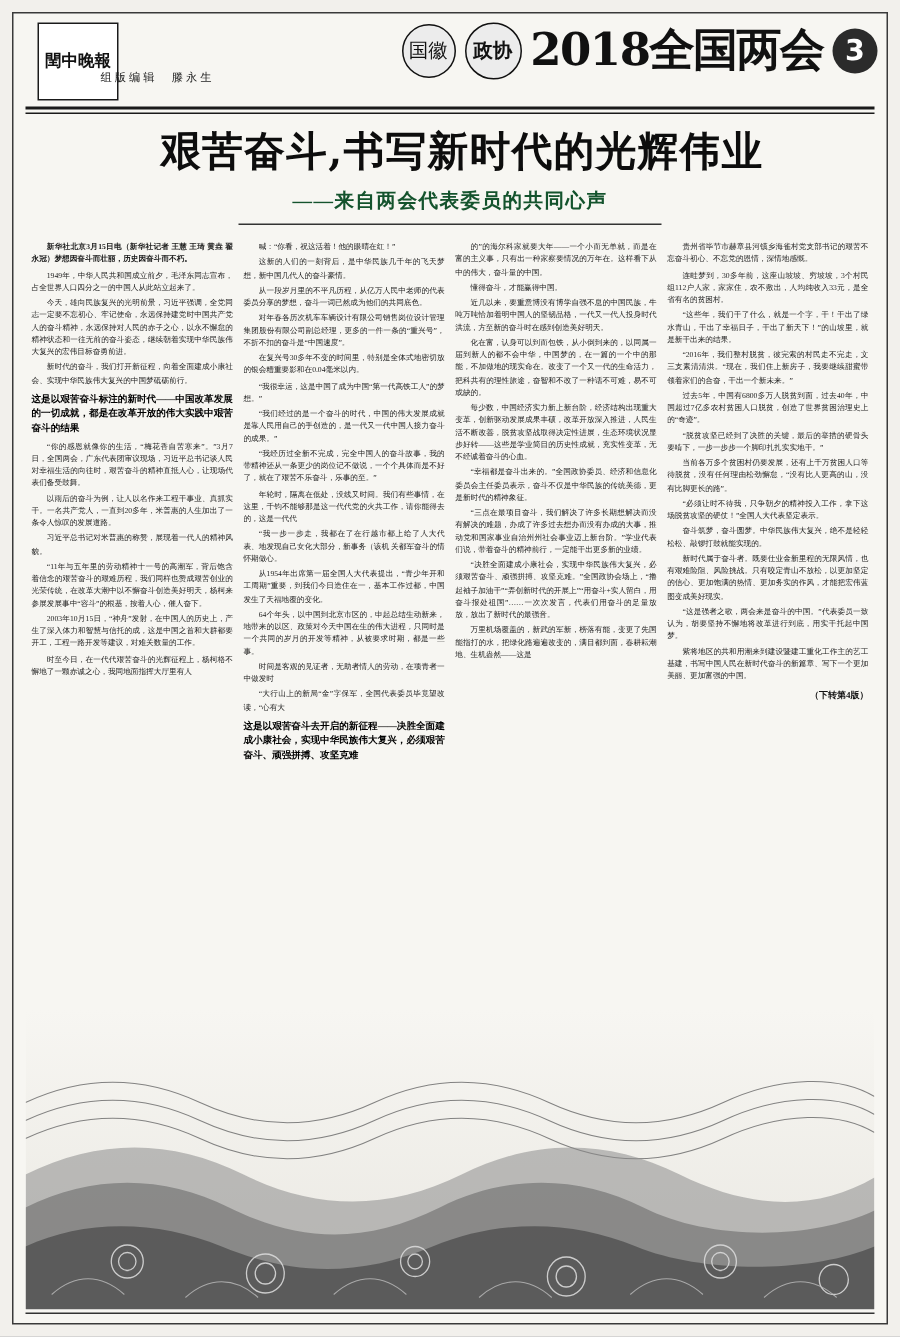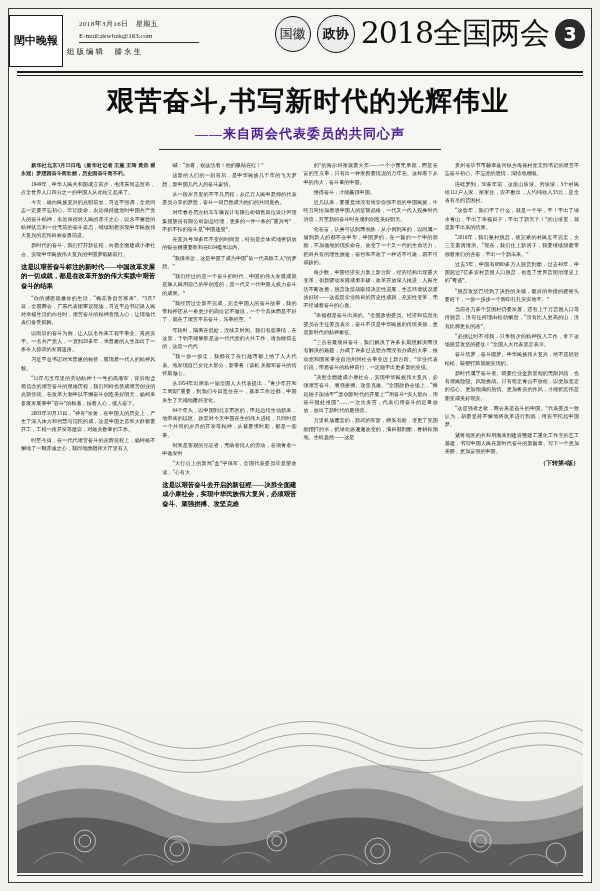--- a/index.html
+++ b/index.html
@@ -7,55 +7,55 @@
   .page{
     position:relative;width:600px;height:891px;background:#f2f0ec;overflow:hidden;
   }
   .paper{
     position:absolute;left:8px;top:8px;width:584px;height:875px;background:#f7f6f2;
     border:1px solid #3a3a3a;box-sizing:border-box;
   }
   
   .masthead{position:absolute;left:0;top:0;width:100%;height:62px;}
   .logo{
-    position:absolute;left:0;top:6px;width:52px;height:50px;
+    position:absolute;left:16px;top:6px;width:52px;height:50px;
     border:1.5px solid #1a1a1a;background:#fff;
     display:flex;align-items:center;justify-content:center;
     font-family:"DejaVu Serif", serif;font-weight:bold;font-size:11px;line-height:1.05;
     letter-spacing:0px;color:#111;text-align:center;
   }
   .mast-meta{position:absolute;left:70px;top:10px;font-size:7px;color:#222;}
   .mast-meta .line1{letter-spacing:0.4px;}
   .mast-meta .line2{margin-top:3px;border-bottom:1px solid #333;padding-bottom:2px;width:120px;}
   .mast-editors{position:absolute;left:58px;top:38px;font-size:7.5px;color:#222;letter-spacing:2px;}
   .mast-right{position:absolute;right:6px;top:4px;display:flex;align-items:center;gap:6px;}
   .emblem{width:34px;height:34px;border-radius:50%;border:1.2px solid #111;background:#ececec;
     display:flex;align-items:center;justify-content:center;font-size:13px;color:#111;}
   .emblem.double{width:36px;height:36px;font-weight:bold;}
   .mast-title{
-    font-family:"DejaVu Serif", serif;font-weight:normal;font-size:30px;color:#111;letter-spacing:-1px;
+    font-family:"DejaVu Serif", serif;font-weight:bold;font-size:30px;color:#111;letter-spacing:-1px;
     white-space:nowrap;
   }
   .pagenum{
     width:30px;height:30px;border-radius:50%;background:#2b2b2b;color:#fff;
     display:flex;align-items:center;justify-content:center;font-family:"DejaVu Sans",sans-serif;
     font-size:19px;font-weight:bold;
   }
   .rule-thick{position:absolute;left:8px;right:8px;top:62px;height:2px;background:#1a1a1a;}
   .rule-thin{position:absolute;left:8px;right:8px;top:66px;height:1px;background:#1a1a1a;}
 
   
   .headline{
     position:absolute;left:16px;right:0;top:74px;text-align:center;
     font-family:"DejaVu Serif", serif;font-weight:bold;font-size:27px;color:#0d0d0d;
     letter-spacing:1px;
   }
   .subheadline{
     position:absolute;left:0;right:0;top:116px;text-align:center;
-    font-size:13px;color:#4c1d95;letter-spacing:1px;font-weight:bold;
+    font-size:13px;color:#14532d;letter-spacing:1px;font-weight:bold;
   }
   .rule-under{position:absolute;left:150px;right:150px;top:140px;height:1px;background:#333;}
 
   
   .cols{
     position:absolute;left:12px;right:12px;top:152px;height:520px;
     display:flex;gap:7px;
   }
   .col{flex:1;position:relative;}
   .col p{
@@ -77,24 +77,20 @@
   .footer-rule{position:absolute;left:8px;right:8px;bottom:6px;height:1px;background:#333;}
 </style>
 </head>
 <body>
 
 <div class="page">
   <div class="paper">
 
     <div class="masthead">
       <div class="logo">閏中晚報</div>
-      <div class="mast-meta">
-        <div class="line1">2018年3月16日　星期五</div>
-        <div class="line2">E-mail:zkwbzk@163.com</div>
-      </div>
       <div class="mast-editors">组版编辑　滕永生</div>
       <div class="mast-right">
         <div class="emblem">国徽</div>
         <div class="emblem double">政协</div>
         <div class="mast-title">2018全国两会</div>
         <div class="pagenum">3</div>
       </div>
     </div>
     <div class="rule-thick"></div>
     <div class="rule-thin"></div>

